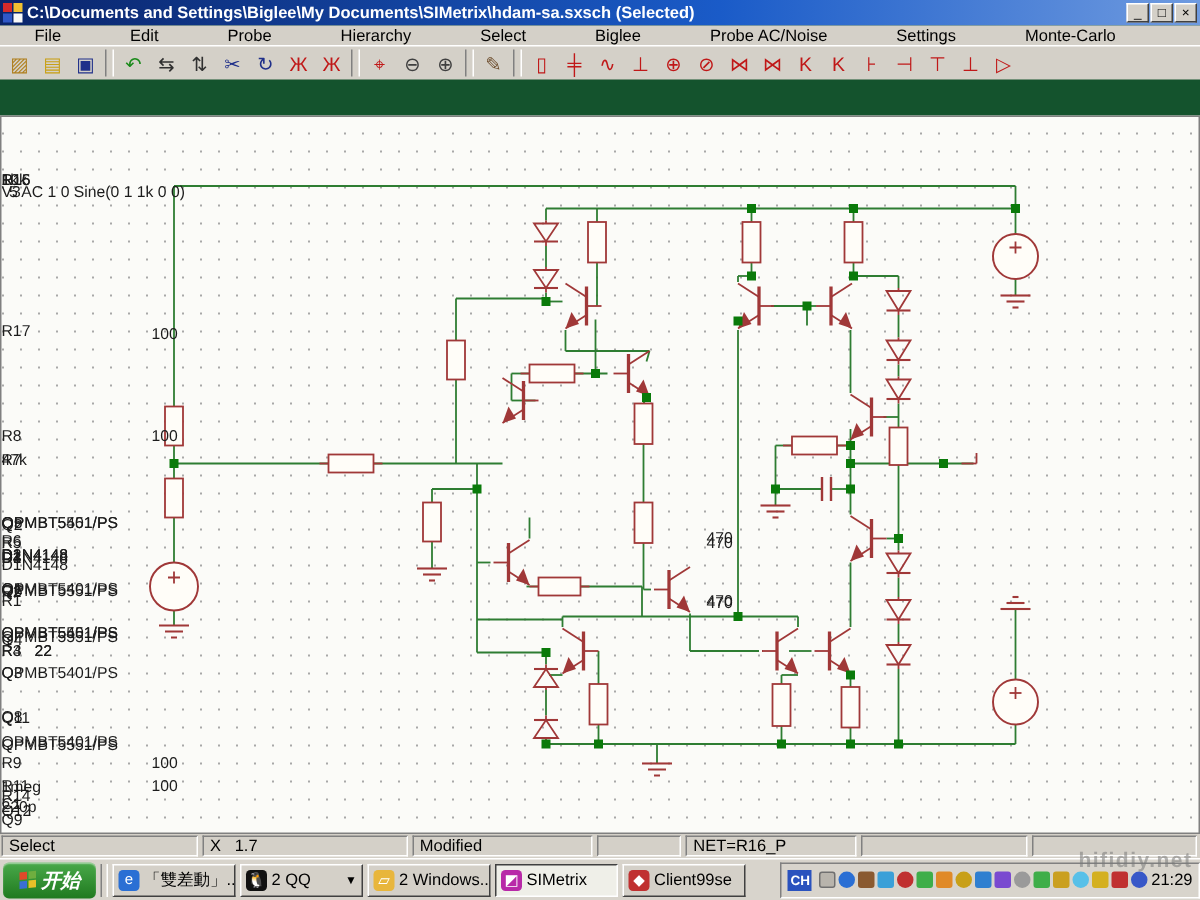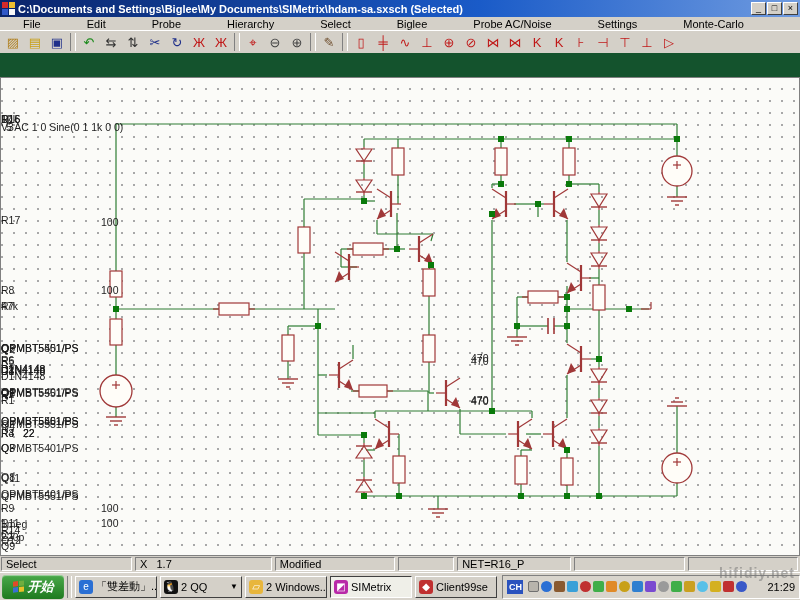--- a/index.html
+++ b/index.html
@@ -63,21 +63,21 @@
     white-space:nowrap; overflow:hidden; }
   .task.active { background:#efefe8; border-color:#404040 #fff #fff #404040; }
   .task .ticon { width:14px; height:14px; border-radius:3px; flex:0 0 auto;
     display:flex; align-items:center; justify-content:center; font-size:10px; color:#fff; }
   .task .drop { margin-left:auto; font-size:8px; }
   #tray { margin-left:auto; display:flex; align-items:center; height:24px; border:1px solid;
     border-color:#808080 #fff #fff #808080; padding:0 4px; gap:2px; position:relative; }
   .trayicon { width:11px; height:11px; border-radius:2px; flex:0 0 auto; }
   #langbadge { width:16px; height:14px; background:#2a52be; color:#fff; font-size:9px; font-weight:bold;
     text-align:center; line-height:14px; margin-right:3px; }
-  #clock { font-size:11px; margin-left:18px; white-space:nowrap; }
+  #clock { font-size:11px; margin-left:0; white-space:nowrap; }
   #watermark { position:absolute; right:4px; top:-11px; font-size:14px; font-weight:bold;
     color:rgba(120,120,120,.55); letter-spacing:1px; pointer-events:none; }
 </style>
 </head>
 <body>
 
 <div id="root">
 
   <div id="titlebar">
     <span class="appicon">

